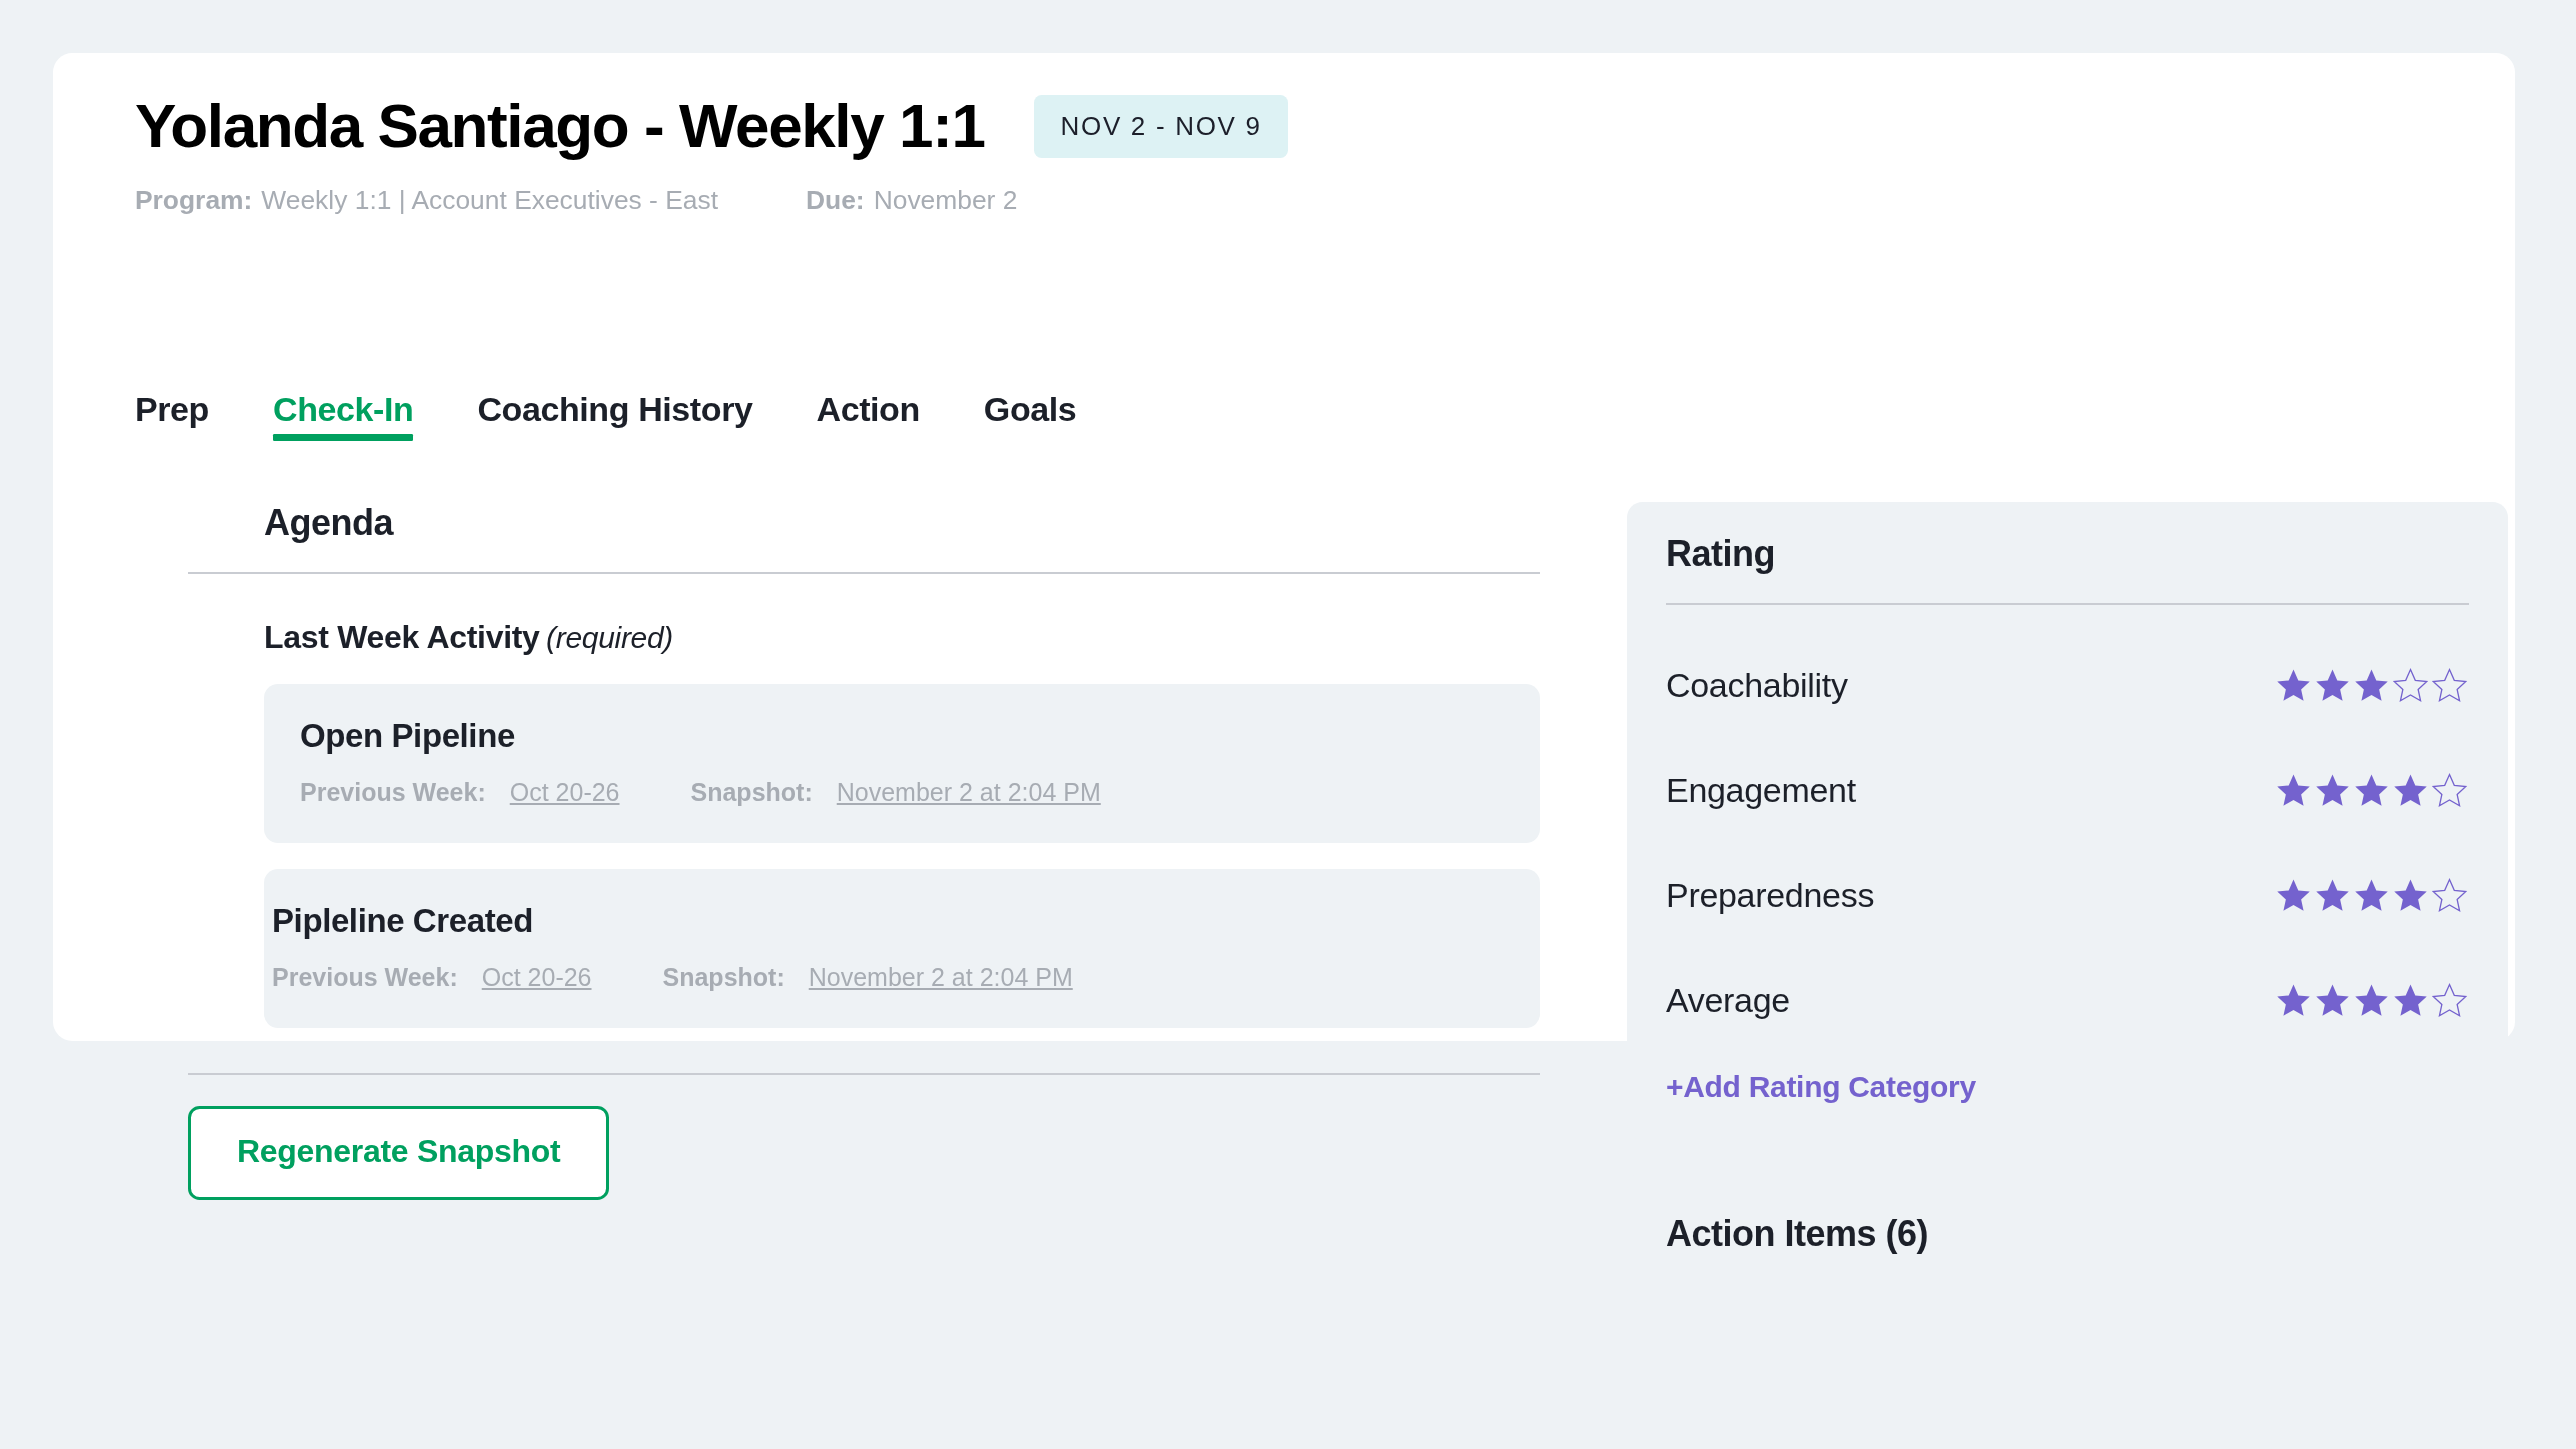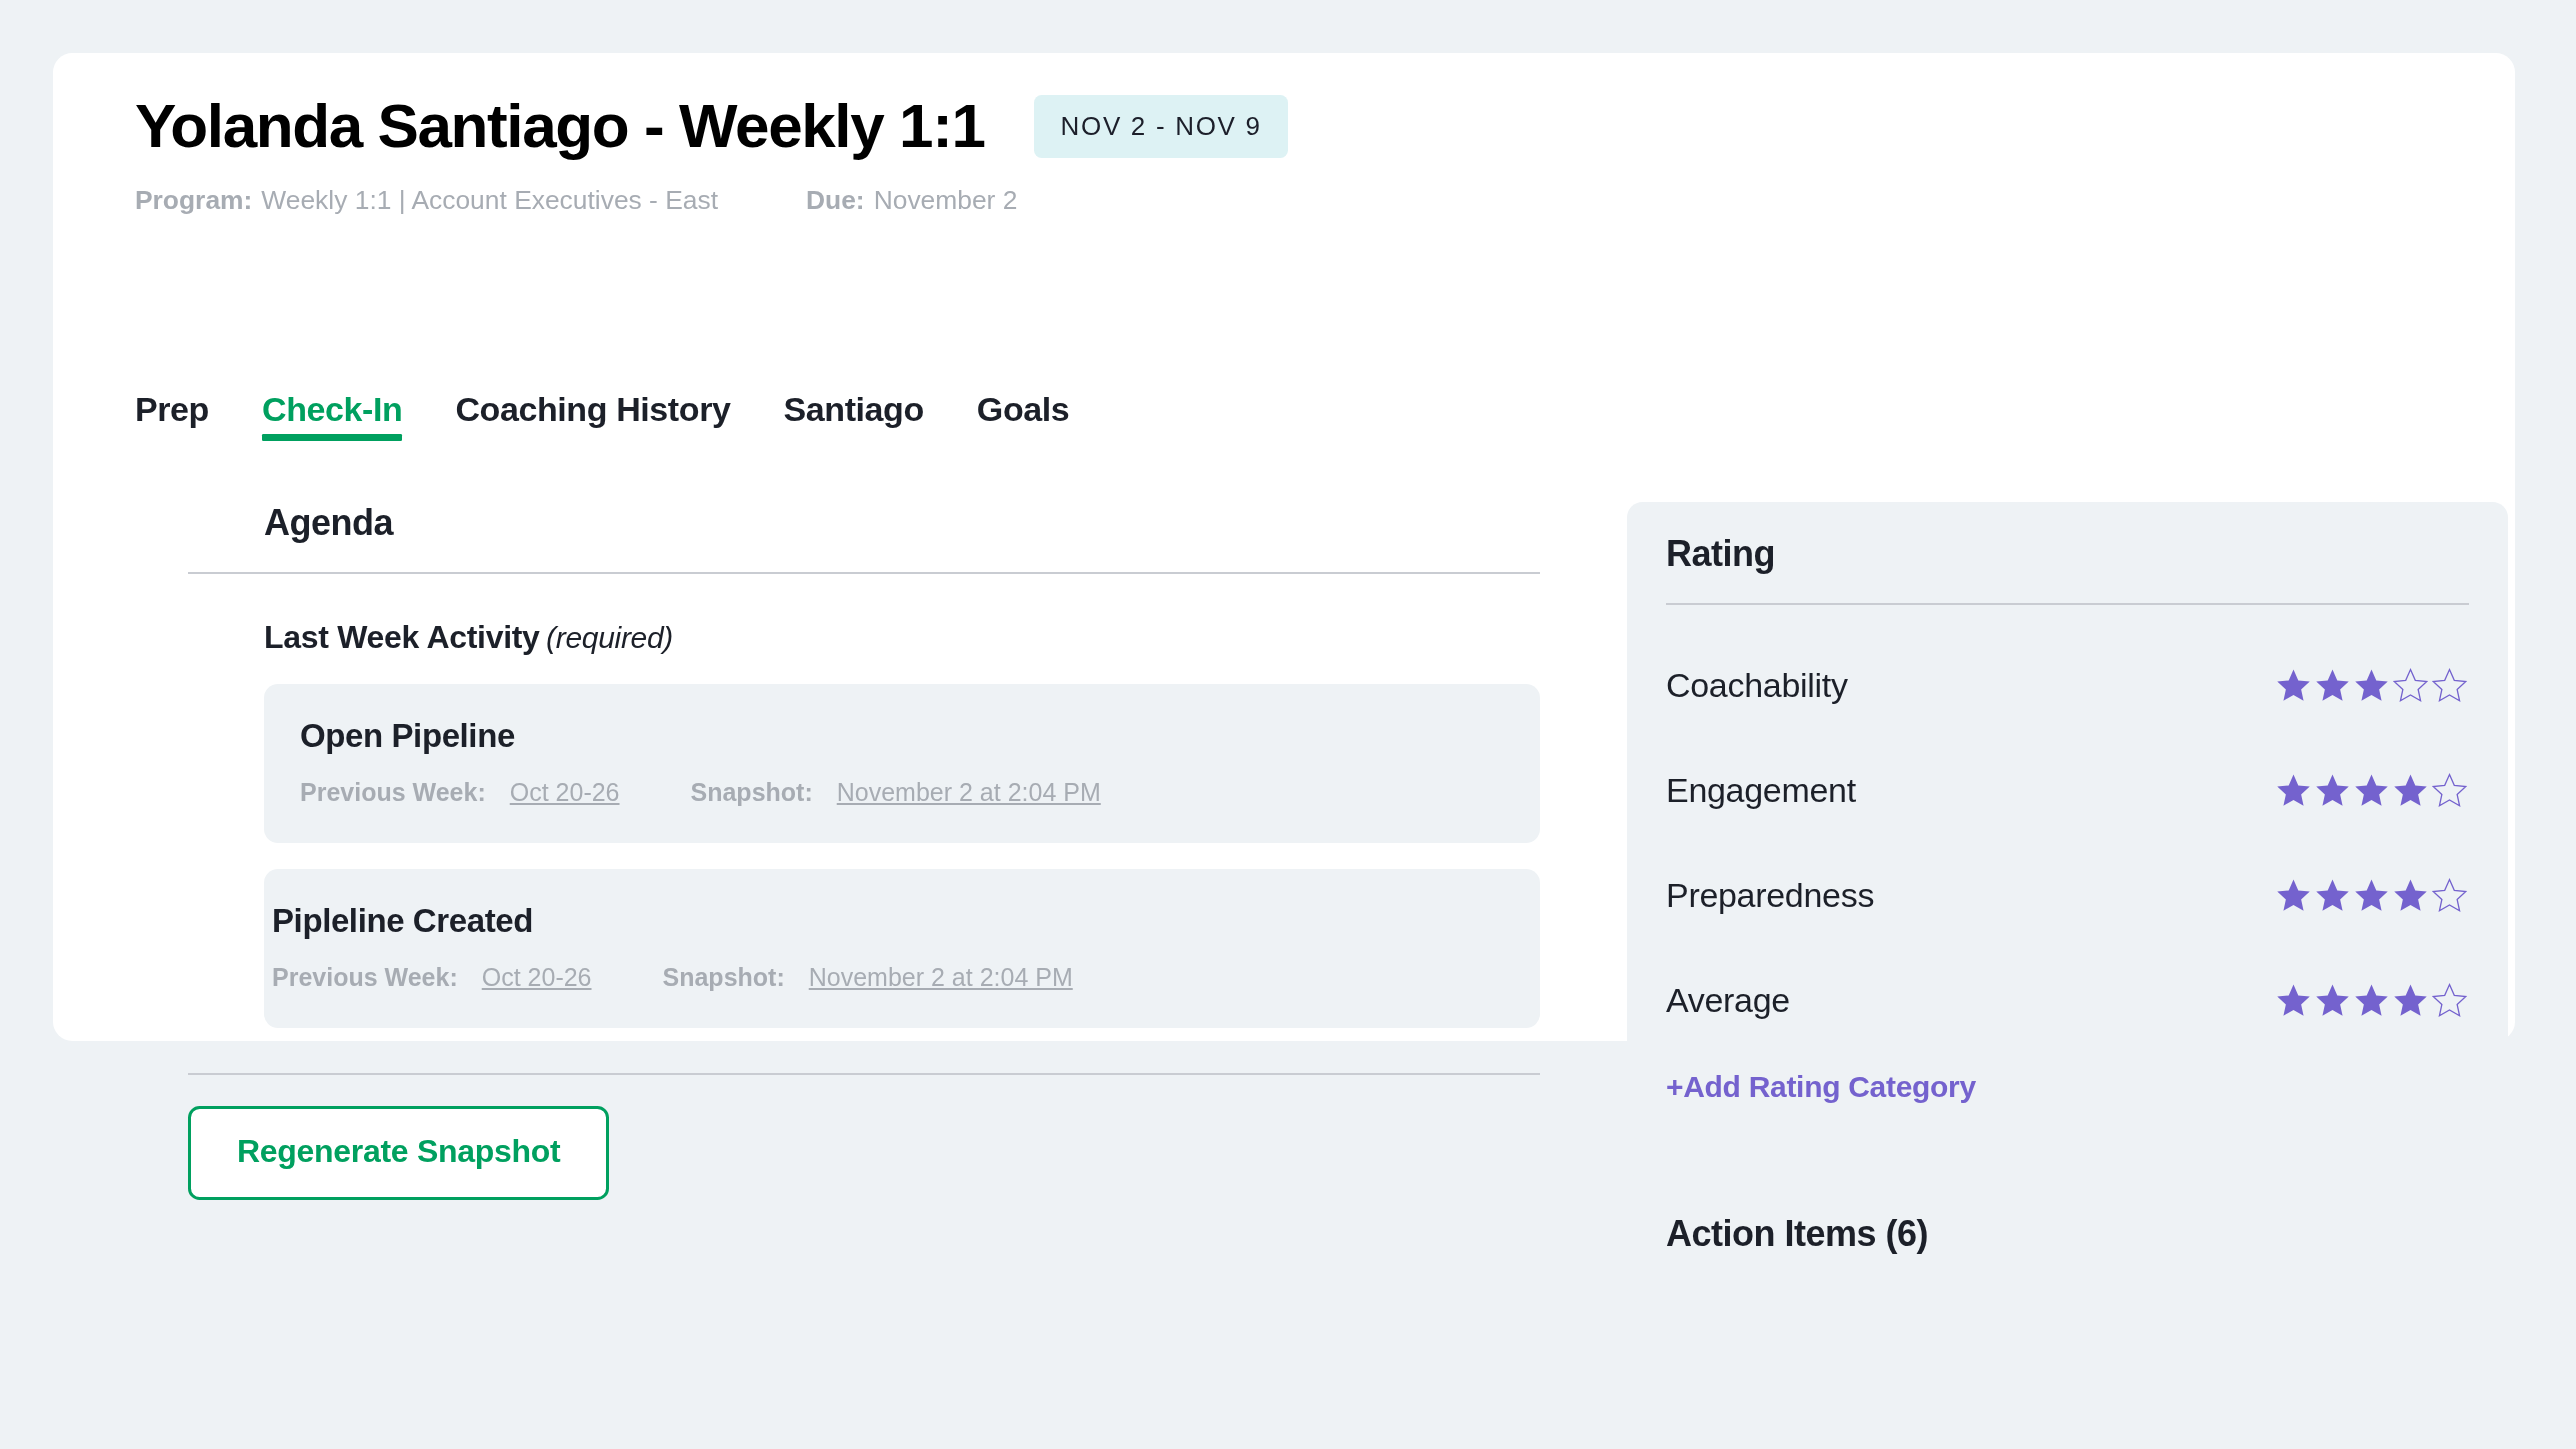--- a/index.html
+++ b/index.html
@@ -89,21 +89,21 @@
     margin-left: 88px;
   }
 
   
   .tabs {
     position: absolute;
     left: 82px;
     top: 337px;
     display: flex;
     align-items: flex-end;
-    gap: 0;
+    gap: 11px;
   }
 
   .tab {
     font-size: 34px;
     font-weight: 700;
     color: #1c2029;
     letter-spacing: -0.4px;
     padding: 0 0 11.6px 0;
     margin-right: 53px;
     position: relative;
@@ -319,21 +319,21 @@
         <span class="meta-group meta-group-due">
           <span class="meta-label">Due:</span><span class="meta-value">November 2</span>
         </span>
       </div>
     </div>
 
     <div class="tabs">
       <button class="tab">Prep</button>
       <button class="tab active">Check-In</button>
       <button class="tab">Coaching History</button>
-      <button class="tab">Santiago</button>
+      <button class="tab">Action</button>
       <button class="tab">Goals</button>
     </div>
 
     <div class="body-cols">
 
       <div class="left-col">
         <div class="section-head">Agenda</div>
         <div class="divider"></div>
 
         <div class="subsection-title">

